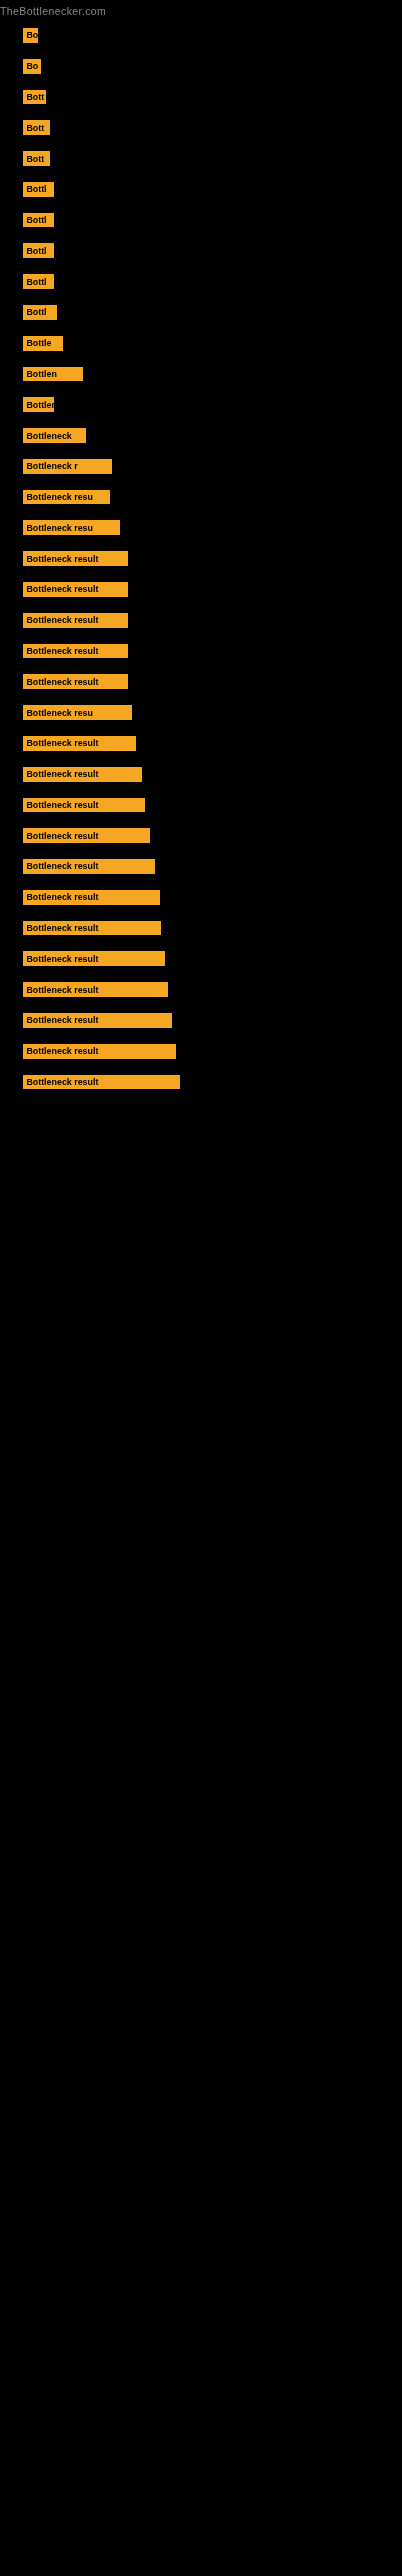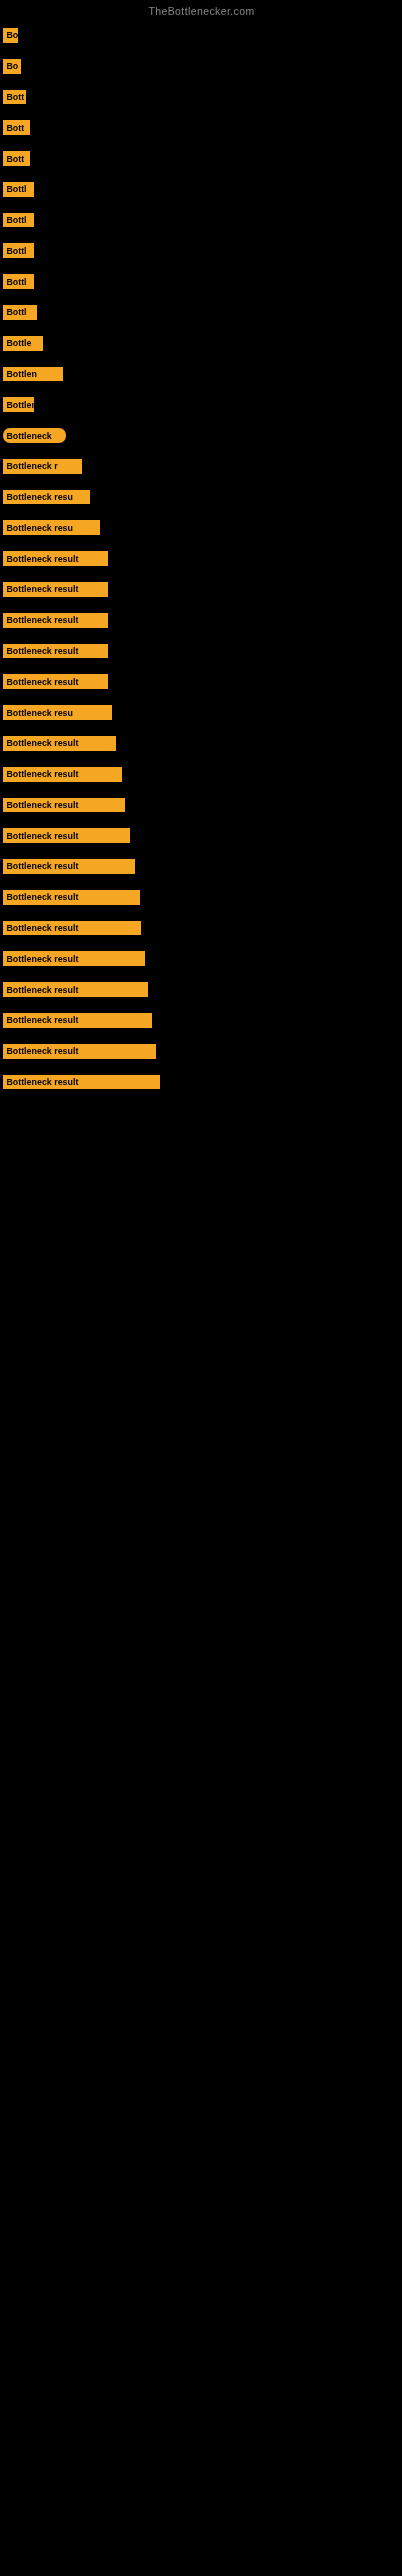--- a/index.html
+++ b/index.html
@@ -12,30 +12,31 @@
       background-color: #000000;
       width: 403px;
       min-height: 2576px;
       font-family: Arial, sans-serif;
       position: relative;
     }
 
     .site-title {
       color: #888888;
       font-size: 10.5px;
-      text-align: center;
+      text-align: left;
       padding: 4.8px 0 3.2px 0;
       letter-spacing: 0.4px;
     }
 
     .bottleneck-item {
       display: flex;
       align-items: center;
       margin-bottom: 0px;
       padding: 8px 0 8px 3.2px;
+      margin-left: 20px;
     }
 
     .bottleneck-label {
       background-color: #F5A623;
       color: #000000;
       font-size: 8.9px;
       font-weight: bold;
       padding: 2.4px 3.2px;
       display: inline-block;
       white-space: nowrap;
@@ -49,22 +50,22 @@
     .item-4 .bottleneck-label { width: 27px; }
     .item-5 .bottleneck-label { width: 27px; }
     .item-6 .bottleneck-label { width: 31px; }
     .item-7 .bottleneck-label { width: 31px; }
     .item-8 .bottleneck-label { width: 31px; }
     .item-9 .bottleneck-label { width: 31px; }
     .item-10 .bottleneck-label { width: 34px; }
     .item-11 .bottleneck-label { width: 40px; }
     .item-12 .bottleneck-label { width: 60px; }
     .item-13 .bottleneck-label { width: 31px; }
-    .item-14 .bottleneck-label { width: 63px; border-radius: 7px; }
-    .item-15 .bottleneck-label { width: 79px; }
+    .item-14 .bottleneck-label { width: 63px; }
+    .item-15 .bottleneck-label { width: 89px; }
     .item-16 .bottleneck-label { width: 87px; }
     .item-17 .bottleneck-label { width: 97px; }
     .item-18 .bottleneck-label { width: 105px; }
     .item-19 .bottleneck-label { width: 105px; }
     .item-20 .bottleneck-label { width: 105px; }
     .item-21 .bottleneck-label { width: 105px; }
     .item-22 .bottleneck-label { width: 105px; }
     .item-23 .bottleneck-label { width: 109px; }
     .item-24 .bottleneck-label { width: 113px; }
     .item-25 .bottleneck-label { width: 119px; }

